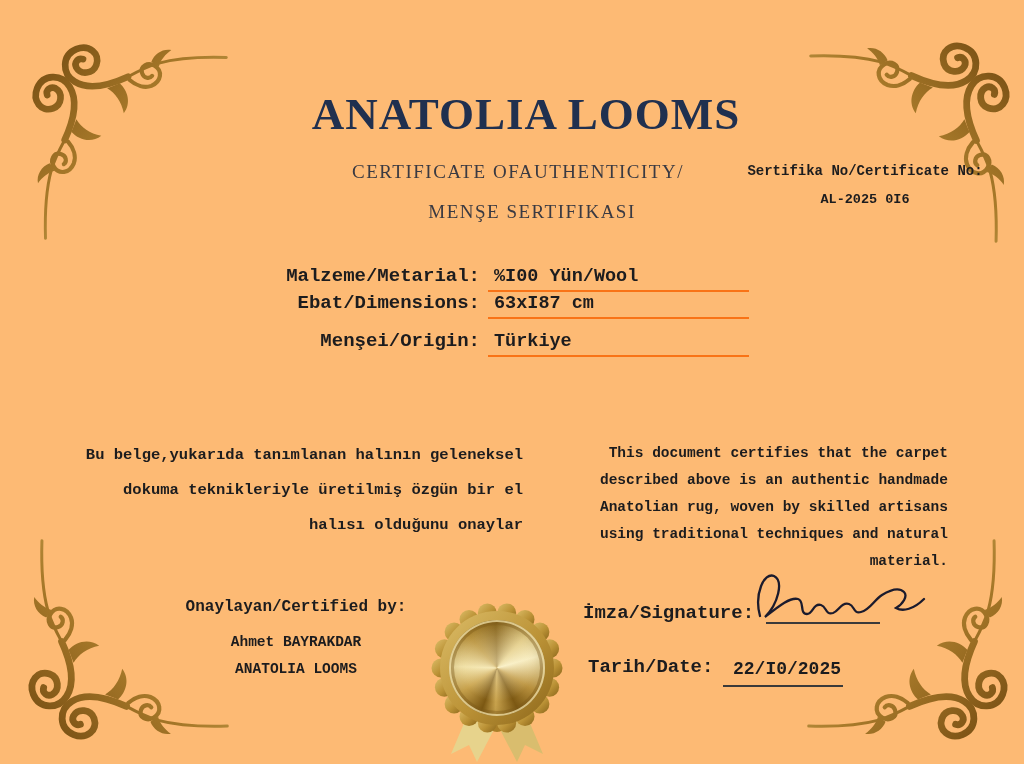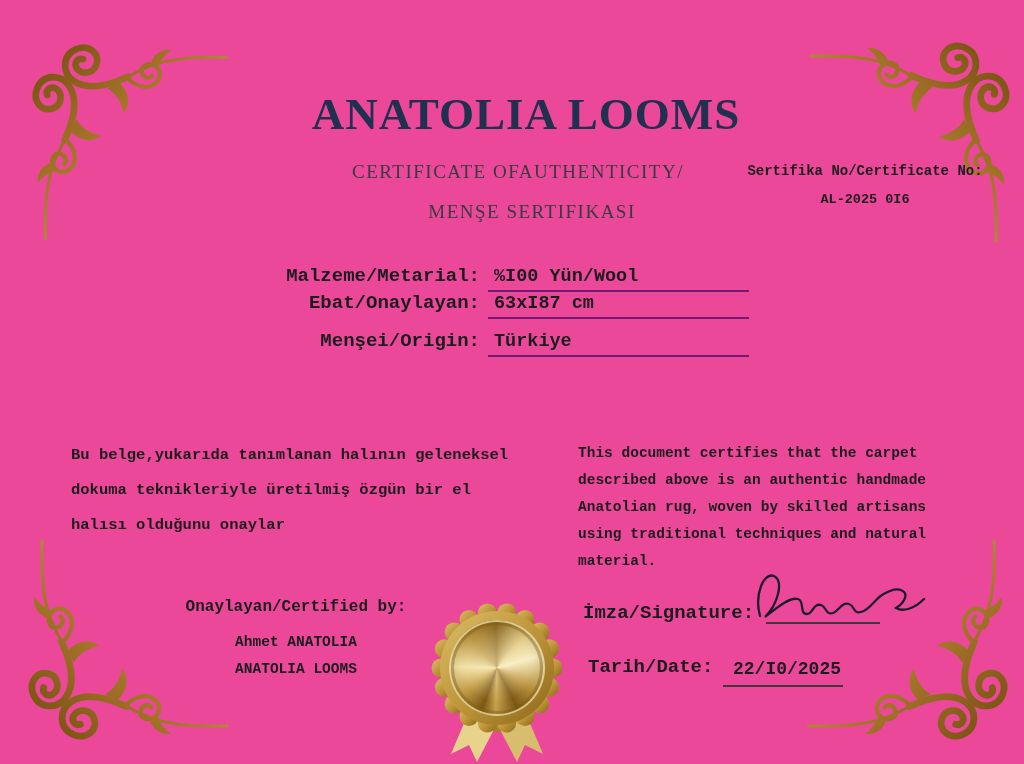--- a/index.html
+++ b/index.html
@@ -1,31 +1,31 @@
 <!DOCTYPE html>
 <html><head>
 <meta charset="utf-8">
 <style>
   html,body{margin:0;padding:0;background:#e8e8e8;}
-  .page{position:relative;width:1024px;height:764px;background:#ec4899;overflow:hidden;
+  .page{position:relative;width:1024px;height:764px;background:#fdba74;overflow:hidden;
         font-family:"Liberation Mono","DejaVu Sans Mono",monospace;color:#1c1c1e;}
   .abs{position:absolute;}
   .center-col{position:absolute;left:0;width:1024px;text-align:center;}
   .title{font-family:"Liberation Serif","DejaVu Serif",serif;font-weight:bold;
          font-size:45px;letter-spacing:1px;color:#20304f;padding-left:28px;}
   .subtitle{font-family:"Liberation Serif","DejaVu Serif",serif;font-size:19px;
             letter-spacing:1.5px;color:#3a3a42;}
   .certno{width:250px;text-align:center;font-weight:bold;line-height:1;}
   .certno .lbl{font-size:14px;}
   .certno .val{font-size:13.5px;margin-top:15px;}
   .fieldrow{display:flex;align-items:baseline;font-weight:bold;}
   .fieldrow .flabel{width:212px;text-align:right;font-size:19px;margin-right:8px;white-space:pre;}
-  .fieldrow .fvalue{width:255px;font-size:18.5px;border-bottom:2px solid #701a75;
+  .fieldrow .fvalue{width:255px;font-size:18.5px;border-bottom:2px solid #f97316;
                     padding:0 0 3px 6px;white-space:pre;}
-  .para{font-weight:bold;text-align:left;}
+  .para{font-weight:bold;text-align:right;}
   .para-tr{width:452px;font-size:15.5px;line-height:35px;}
   .para-en{width:370px;font-size:14.5px;line-height:27px;}
   .certby{width:300px;text-align:center;font-weight:bold;}
   .certby .lbl{font-size:16px;}
   .certby .nm{font-size:14.5px;margin-top:18px;}
   .certby .org{font-size:14.5px;margin-top:11px;}
   .biglabel{font-weight:bold;font-size:19px;white-space:pre;}
   .dateval{font-weight:bold;font-size:18px;white-space:pre;text-align:center;}
   .uline{border-bottom:2px solid #3a3a3a;height:0;}
   .flourish{position:absolute;}
@@ -91,35 +91,35 @@
     <div class="lbl">Sertifika No/Certificate No:</div>
     <div class="val">AL-2025 0I6</div>
   </div>
 
   <div class="abs" style="left:268px;top:265px">
     <div class="fieldrow" style="margin-bottom:0">
       <div class="flabel">Malzeme/Metarial:</div>
       <div class="fvalue">%I00 Yün/Wool</div>
     </div>
     <div class="fieldrow" style="margin-bottom:11px">
-      <div class="flabel">Ebat/Onaylayan:</div>
+      <div class="flabel">Ebat/Dimensions:</div>
       <div class="fvalue">63xI87 cm</div>
     </div>
     <div class="fieldrow">
       <div class="flabel">Menşei/Origin:</div>
       <div class="fvalue">Türkiye</div>
     </div>
   </div>
 
   <div class="abs para para-tr" style="left:71px;top:438px">Bu belge,yukarıda tanımlanan halının geleneksel dokuma teknikleriyle üretilmiş özgün bir el halısı olduğunu onaylar</div>
   <div class="abs para para-en" style="left:578px;top:440px">This document certifies that the carpet described above is an authentic handmade Anatolian rug, woven by skilled artisans using traditional techniques and natural material.</div>
 
   <div class="abs certby" style="left:146px;top:598px">
     <div class="lbl">Onaylayan/Certified by:</div>
-    <div class="nm">Ahmet ANATOLIA</div>
+    <div class="nm">Ahmet BAYRAKDAR</div>
     <div class="org">ANATOLIA LOOMS</div>
   </div>
 
   <svg class="abs" style="left:427px;top:592px" width="140" height="172" viewBox="0 0 140 172">
     <defs>
       <linearGradient id="sg" x1="0" y1="0" x2="1" y2="1">
         <stop offset="0" stop-color="#dcbd68"></stop>
         <stop offset="0.55" stop-color="#bb9236"></stop>
         <stop offset="1" stop-color="#8a651a"></stop>
       </linearGradient>

